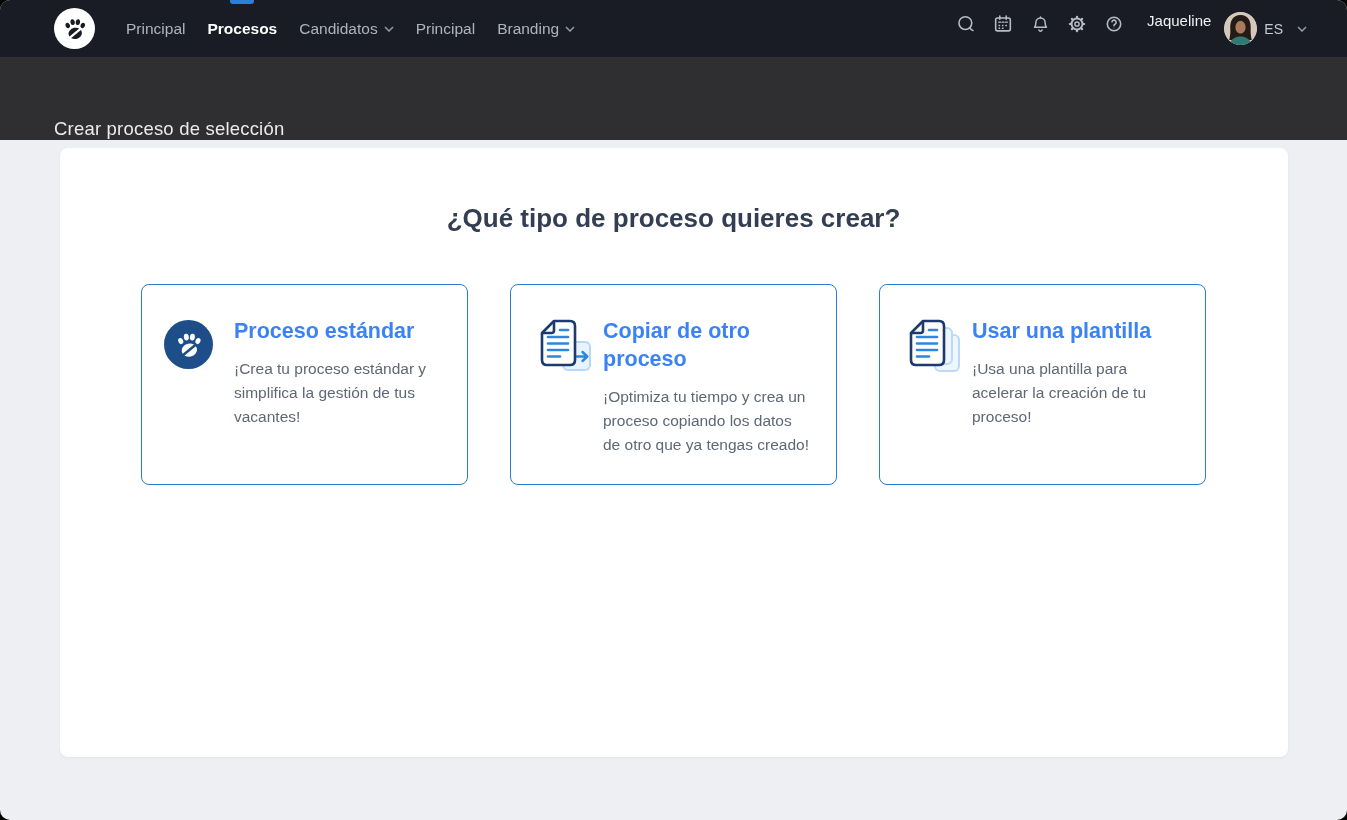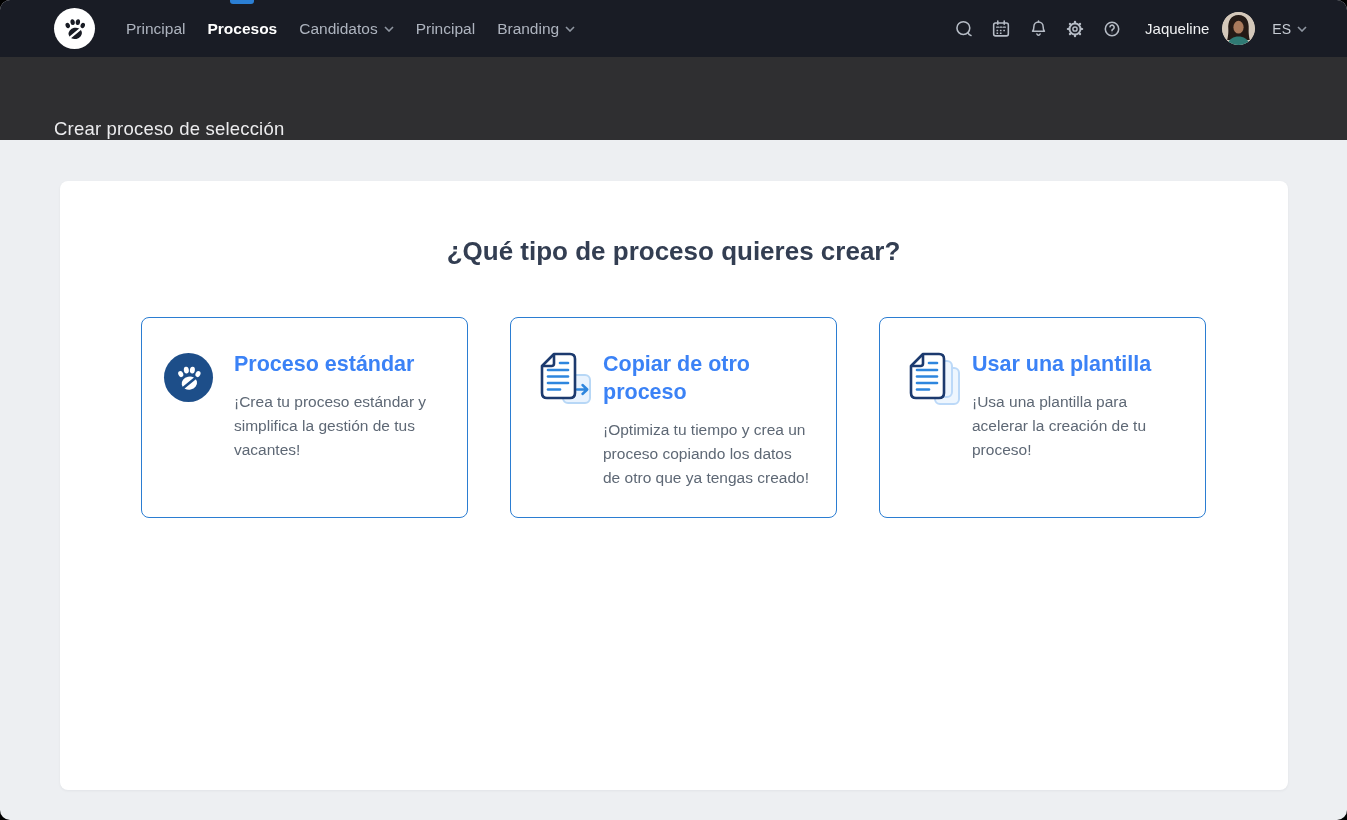--- a/index.html
+++ b/index.html
@@ -25,44 +25,44 @@
     display:flex; align-items:center; gap:6px; padding:0 11px;
     color:#aeb4bf; font-size:15.5px; text-decoration:none; position:relative;
     cursor:pointer; white-space:nowrap;
   }
   .nav-item.active { color:#ffffff; font-weight:700; }
   .nav-item.active::after {
     content:""; position:absolute; top:0; left:50%; transform:translateX(-50%);
     width:24px; height:4px; background:#2b7fd4; border-radius:0 0 3px 3px;
   }
   .chev { stroke:#8f96a1; }
-  .nav-right { margin-left:auto; display:flex; align-items:center; }
+  .nav-right { margin-left:auto; display:flex; }
   .icon-btn {
     width:24px; height:24px; margin-left:13px; display:flex; align-items:center;
     justify-content:center; cursor:pointer; color:#b6bcc6;
   }
   .user-name { color:#f0f1f3; font-size:15px; margin-left:21px; cursor:pointer; }
   .avatar {
     width:33px; height:33px; border-radius:50%; overflow:hidden; margin-left:13px;
     cursor:pointer; flex:0 0 auto; background:#cfc3b6;
   }
   .lang {
-    color:#c6cbd3; font-size:14px; margin-left:17px; display:flex;
-    align-items:center; gap:6px; cursor:pointer;
+    color:#c6cbd3; font-size:14px; margin-left:7px; display:flex;
+    align-items:center; gap:14px; cursor:pointer;
   }
 
   
   .subheader {
     height:83px; background:#2f2f31; display:flex; align-items:flex-end;
     padding-left:54px;
   }
   .subheader-title { color:#ececee; font-size:18.5px; font-weight:400; letter-spacing:.2px; }
 
   
-  .page { padding-top:41px; }
+  .page { padding-top:8px; }
   .panel {
     width:1228px; height:609px; margin:0 auto; background:#ffffff;
     border-radius:8px; box-shadow:0 1px 3px rgba(25,28,37,.05);
   }
   .panel h1 {
     margin:0; padding-top:55px; text-align:center;
     font-size:26px; font-weight:700; color:#333e52;
   }
   .cards { display:flex; justify-content:center; gap:42px; margin-top:50px; }
   .card {

